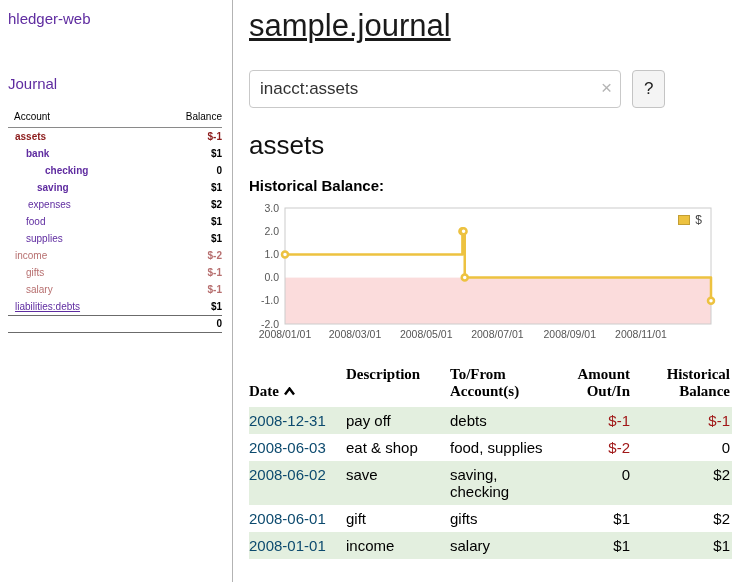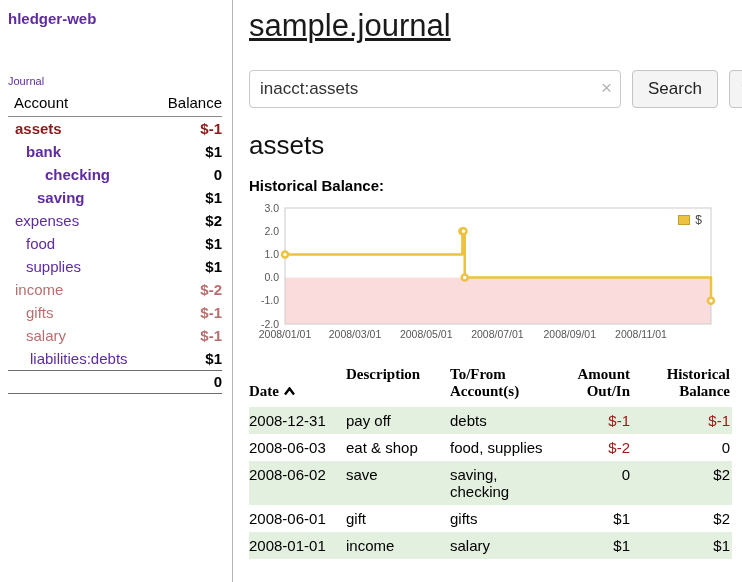--- a/index.html
+++ b/index.html
@@ -19,31 +19,30 @@
     border-right: 1px solid #b3b3b3;
     padding: 10px 10px 0 8px;
   }
   .brand {
     display: block;
     color: #5f2ca0;
     font-size: 15px;
     text-decoration: none;
     margin-bottom: 48px;
     cursor: pointer;
-    font-weight: bold;
   }
   .navlink {
     display: block;
     color: #5f2ca0;
-    font-size: 11px;
+    font-size: 15px;
     text-decoration: none;
-    margin-bottom: 4px;
+    margin-bottom: 16px;
     cursor: pointer;
   }
-  table.accounts { width: 100%; border-collapse: collapse; font-size: 15px; }
+  table.accounts { width: 100%; border-collapse: collapse; font-size: 10px; }
   table.accounts th {
     font-weight: 400;
     padding: 3px 0 5px 0;
     border-bottom: 1px solid #8a8a8a;
   }
   table.accounts th.left { text-align: left; padding-left: 6px; }
   table.accounts th.right { text-align: right; }
   table.accounts td { padding: 3px 0; }
   table.accounts td.right { text-align: right; }
   a.acct { color: #5f2ca0; text-decoration: none; display: inline-block; cursor: pointer; }
@@ -111,21 +110,21 @@
   table.register th {
     font-weight: 700; text-align: left; vertical-align: top;
     padding: 2px 10px 7px 0;
     white-space: pre-line;
     font-family: Liberation Serif, serif;
   }
   table.register th.right, table.register td.right { text-align: right; }
   table.register td { padding: 5px 10px 5px 0; vertical-align: top; }
   table.register th:last-child, table.register td:last-child { padding-right: 2px; }
   table.register tbody tr:nth-child(odd) td { background: #e3efdf; }
-  a.date-link { color: #000000; text-decoration: none; cursor: pointer; }
+  a.date-link { color: #0c4a6e; text-decoration: none; cursor: pointer; }
   .amt-neg { color: #a01818; }
   .sort-icon { margin-left: 4px; vertical-align: baseline; }
 </style>
 </head>
 <body>
 
 <div class="app">
 
   <aside class="sidebar">
     <a class="brand">hledger-web</a>
@@ -149,21 +148,21 @@
           </tr>
           <tr>
             <td><a class="acct bold" style="margin-left: 37px;">checking</a></td>
             <td class="right bal">0</td>
           </tr>
           <tr>
             <td><a class="acct bold" style="margin-left: 29px;">saving</a></td>
             <td class="right bal">$1</td>
           </tr>
           <tr>
-            <td><a class="acct" style="margin-left: 7px;">expenses</a></td>
+            <td><a class="acct" style="margin-left: 20px;">expenses</a></td>
             <td class="right bal">$2</td>
           </tr>
           <tr>
             <td><a class="acct" style="margin-left: 18px;">food</a></td>
             <td class="right bal">$1</td>
           </tr>
           <tr>
             <td><a class="acct" style="margin-left: 18px;">supplies</a></td>
             <td class="right bal">$1</td>
           </tr>
@@ -173,42 +172,41 @@
           </tr>
           <tr>
             <td><a class="acct neg-soft" style="margin-left: 18px;">gifts</a></td>
             <td class="right bal neg-soft">$-1</td>
           </tr>
           <tr>
             <td><a class="acct neg-soft" style="margin-left: 18px;">salary</a></td>
             <td class="right bal neg-soft">$-1</td>
           </tr>
           <tr>
-            <td><a class="acct" style="margin-left: 22px;">liabilities:debts</a></td>
+            <td><a class="acct" style="margin-left: 7px; text-decoration: underline;">liabilities:debts</a></td>
             <td class="right bal">$1</td>
           </tr>
         </tbody>
       <tfoot>
         <tr>
           <td></td>
           <td class="right">0</td>
         </tr>
       </tfoot>
     </table>
   </aside>
 
   <main>
     <h1 class="page-title">sample.journal</h1>
 
     <div class="search-row">
       <div class="search-box">
         <input type="text" value="inacct:assets" style="">
         <span class="clear-x">×</span>
       </div>
-      <button class="btn">Search</button>
       <button class="btn help">?</button>
     </div>
 
     <h2 class="account-heading">assets</h2>
 
     <div class="chart-title">Historical Balance:</div>
 
     <div class="chart">
       <svg id="chart-svg" width="470" height="146">
           <rect x="36" y="6" width="426" height="116" fill="#ffffff"></rect>

